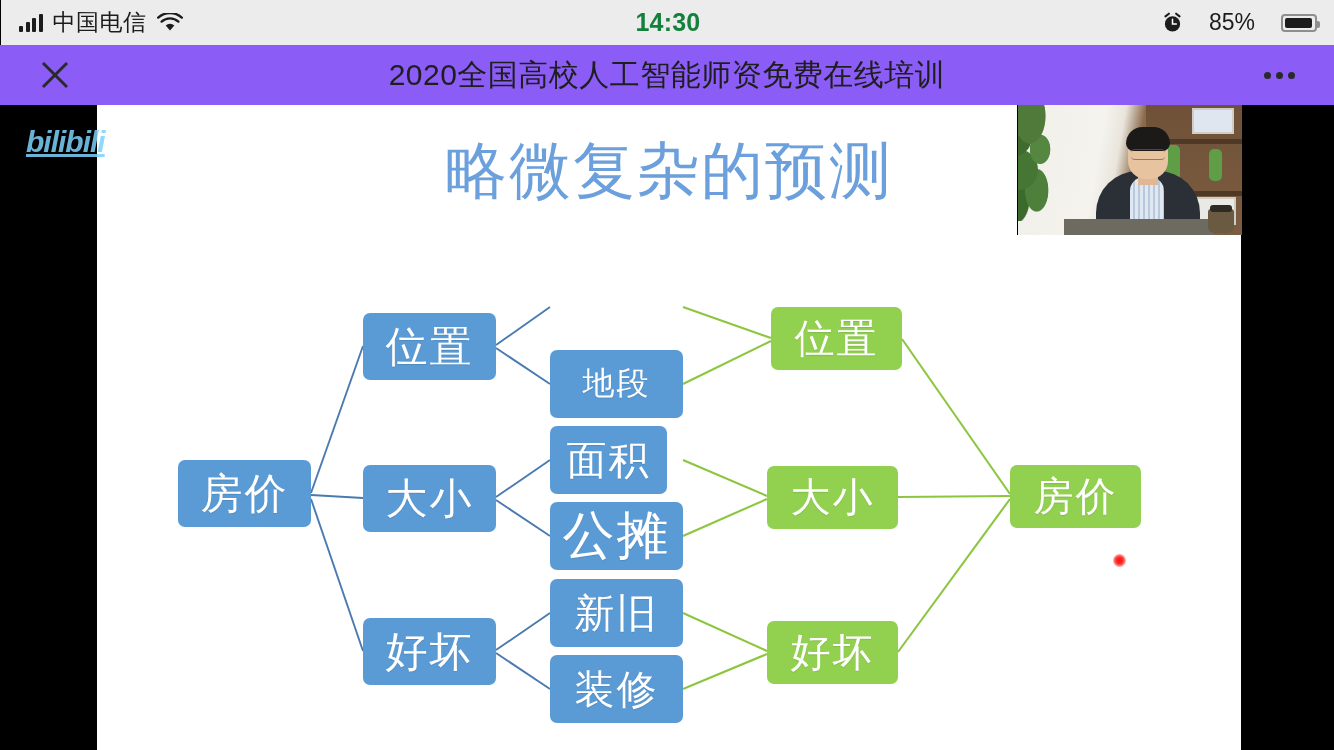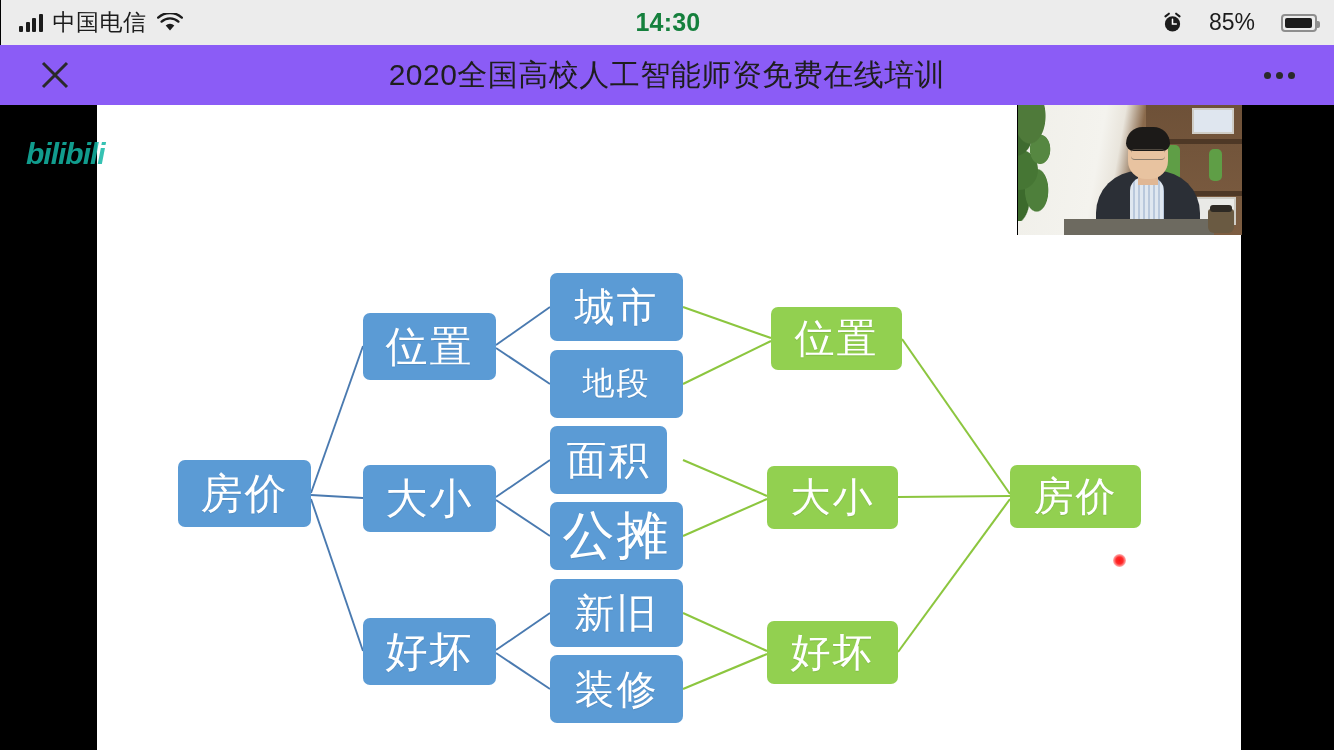--- a/index.html
+++ b/index.html
@@ -150,29 +150,30 @@
   
   .stage {
     position: absolute;
     left: 0; top: 105px;
     width: 1334px; height: 645px;
     background: #000;
     overflow: hidden;
   }
   .watermark {
     position: absolute;
-    left: 26px; top: 32px;
+    left: 26px; top: 20px;
     font-size: 30px;
     font-weight: 700;
-    color: #14b8a6;
+    color: #7dd3fc;
     letter-spacing: -1px;
     font-style: italic;
     opacity: 0.85;
     z-index: 2;
     user-select: none;
+    text-decoration: underline;
   }
   .slide {
     position: absolute;
     left: 97px; top: 0;
     width: 1144px; height: 645px;
     background: #ffffff;
     overflow: hidden;
   }
   .slide-title {
     position: absolute;
@@ -392,20 +393,21 @@
         <i></i>
     </div>
   </div>
 
   <div class="stage">
 
     <div class="watermark">bilibili</div>
 
     <div class="slide">
 
+      <div class="slide-title">略微复杂的预测</div>
 
       <div class="diagram">
 
         <svg class="edges" viewBox="0 0 1144 645">
           <g stroke="#4a7ab0" stroke-width="1.9" fill="none">
 
             <path d="M214 388 L266 241"></path>
             <path d="M214 390 L266 393"></path>
             <path d="M214 394 L266 546"></path>
 
@@ -433,21 +435,20 @@
             <path d="M801 392 L913 391"></path>
             <path d="M801 547 L913 394"></path>
           </g>
         </svg>
 
         <div class="node blue" style="left:81px;  top:355px; width:133px; height:67px; font-size:42px;">房价</div>
         <div class="node blue" style="left:266px; top:208px; width:133px; height:67px; font-size:42px;">位置</div>
         <div class="node blue" style="left:266px; top:360px; width:133px; height:67px; font-size:42px;">大小</div>
         <div class="node blue" style="left:266px; top:513px; width:133px; height:67px; font-size:42px;">好坏</div>
 
-        <div class="node blue" style="left:453px; top:168px; width:133px; height:68px; font-size:40px;">城市</div>
         <div class="node blue" style="left:453px; top:245px; width:133px; height:68px; font-size:32px;">地段</div>
         <div class="node blue" style="left:453px; top:321px; width:117px; height:68px; font-size:40px;">面积</div>
         <div class="node blue" style="left:453px; top:397px; width:133px; height:68px; font-size:52px;">公摊</div>
         <div class="node blue" style="left:453px; top:474px; width:133px; height:68px; font-size:40px;">新旧</div>
         <div class="node blue" style="left:453px; top:550px; width:133px; height:68px; font-size:40px;">装修</div>
 
         <div class="node green" style="left:674px; top:202px; width:131px; height:63px; font-size:40px;">位置</div>
         <div class="node green" style="left:670px; top:361px; width:131px; height:63px; font-size:40px;">大小</div>
         <div class="node green" style="left:670px; top:516px; width:131px; height:63px; font-size:40px;">好坏</div>
         <div class="node green" style="left:913px; top:360px; width:131px; height:63px; font-size:40px;">房价</div>

